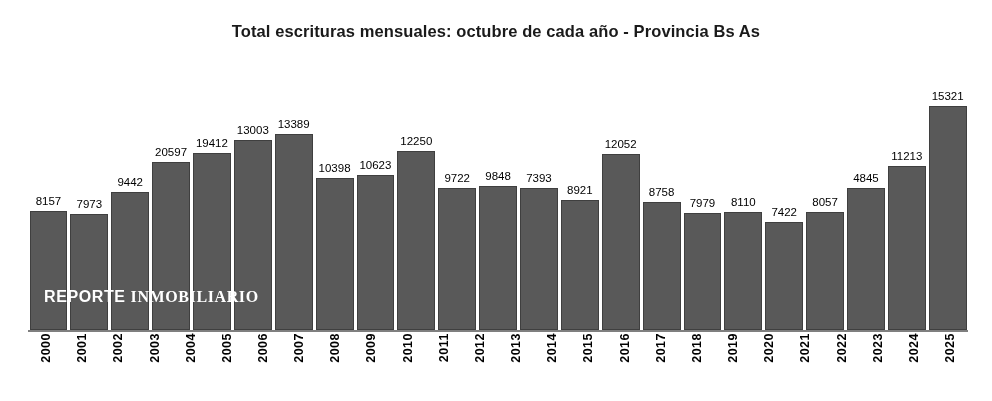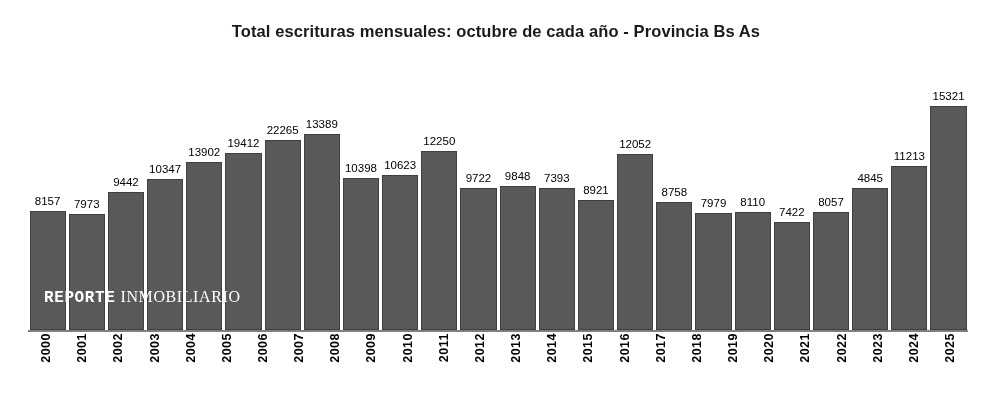--- a/index.html
+++ b/index.html
@@ -109,26 +109,26 @@
     position: absolute;
     left: 44px;
     top: 288px;
     font-size: 16px;
     letter-spacing: 0.6px;
     color: #ffffff;
     white-space: nowrap;
     pointer-events: none;
   }
   #watermark .wm-strong {
-    font-family: Liberation Mono, monospace;
+    font-family: Liberation Sans, sans-serif;
     font-weight: bold;
   }
   #watermark .wm-light {
     font-family: "Liberation Serif", serif;
-    font-weight: normal;
+    font-weight: bold;
     text-align: right;
   }
 </style>
 </head>
 <body>
 
 <div id="chart-root">
 
   <div id="chart-title">Total escrituras mensuales: octubre de cada año - Provincia Bs As</div>
 
@@ -140,33 +140,29 @@
         </div>
         <div class="bar-slot">
           <div class="bar-value">7973</div>
           <div class="bar-rect" style="height: 48.1367%; background: rgb(89, 89, 89); border-color: rgb(63, 63, 63);"></div>
         </div>
         <div class="bar-slot">
           <div class="bar-value">9442</div>
           <div class="bar-rect" style="height: 57.0057%; background: rgb(89, 89, 89); border-color: rgb(63, 63, 63);"></div>
         </div>
         <div class="bar-slot">
-          <div class="bar-value">10347</div>
-          <div class="bar-rect" style="height: 62.4696%; background: rgb(89, 89, 89); border-color: rgb(63, 63, 63);"></div>
-        </div>
-        <div class="bar-slot">
-          <div class="bar-value">13902</div>
+          <div class="bar-value">20597</div>
           <div class="bar-rect" style="height: 69.3041%; background: rgb(89, 89, 89); border-color: rgb(63, 63, 63);"></div>
         </div>
         <div class="bar-slot">
           <div class="bar-value">19412</div>
           <div class="bar-rect" style="height: 73.0473%; background: rgb(89, 89, 89); border-color: rgb(63, 63, 63);"></div>
         </div>
         <div class="bar-slot">
-          <div class="bar-value">22265</div>
+          <div class="bar-value">13003</div>
           <div class="bar-rect" style="height: 78.5052%; background: rgb(89, 89, 89); border-color: rgb(63, 63, 63);"></div>
         </div>
         <div class="bar-slot">
           <div class="bar-value">13389</div>
           <div class="bar-rect" style="height: 80.8356%; background: rgb(89, 89, 89); border-color: rgb(63, 63, 63);"></div>
         </div>
         <div class="bar-slot">
           <div class="bar-value">10398</div>
           <div class="bar-rect" style="height: 62.7776%; background: rgb(89, 89, 89); border-color: rgb(63, 63, 63);"></div>
         </div>

